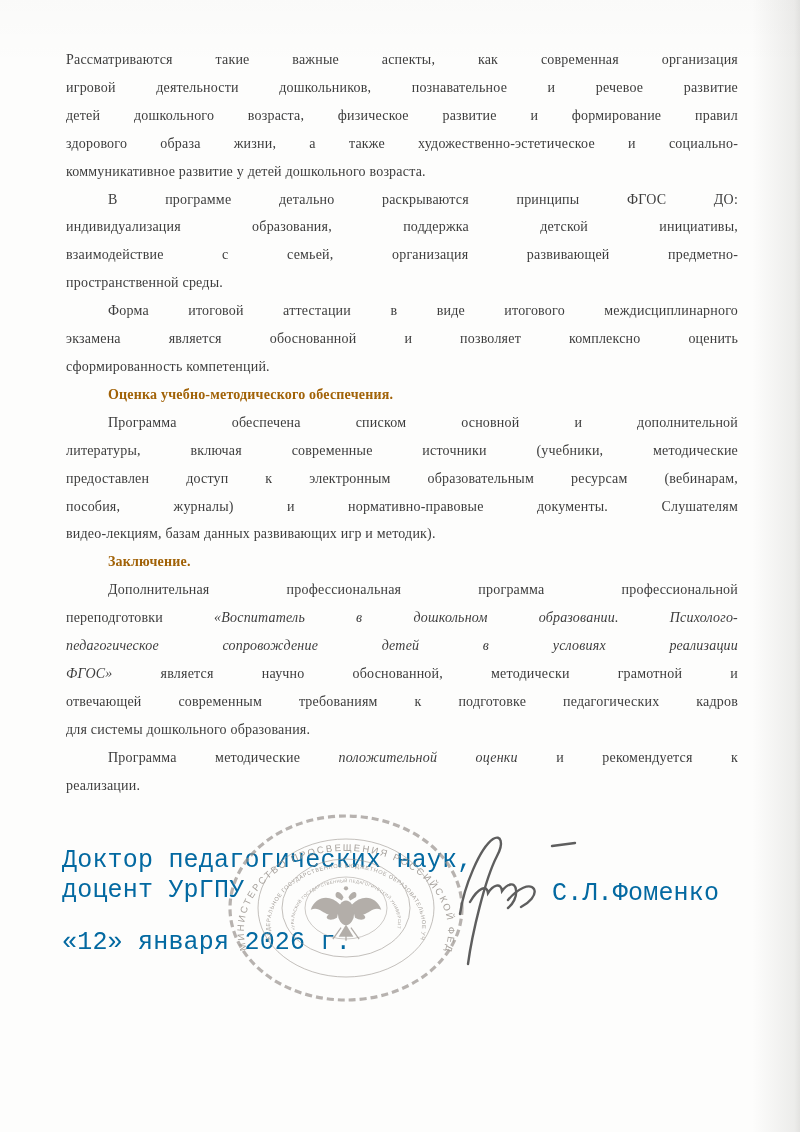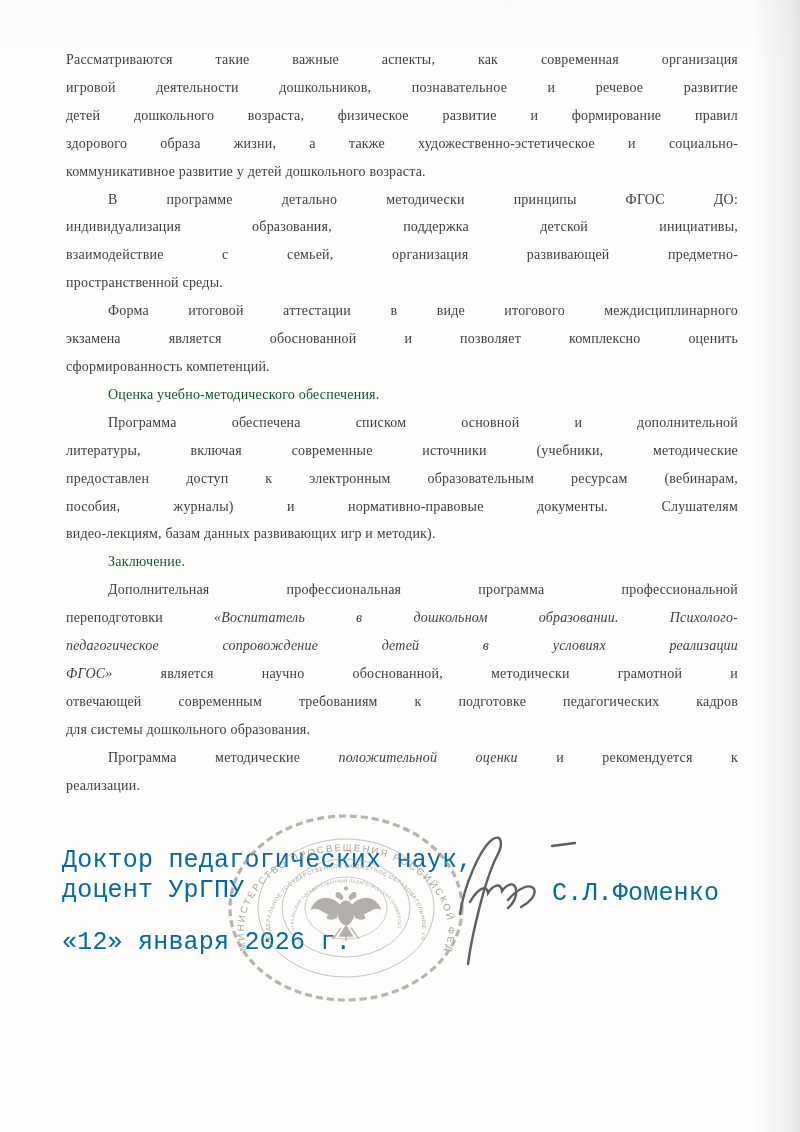--- a/index.html
+++ b/index.html
@@ -15,21 +15,21 @@
       linear-gradient(180deg, rgba(0,0,0,0.012) 0%, rgba(0,0,0,0) 6%);
   }
   .text-block{
     position:absolute;left:66px;top:46px;width:672px;
     font-size:14px;line-height:27.9px;color:#3d3d3d;
     letter-spacing:0.2px;
   }
   .line{text-align:justify;text-align-last:left;white-space:normal;}
   .line.j{text-align-last:justify;}
   .line.ind{text-indent:42px;}
-  .line.b{font-weight:normal;color:#14532d;}
+  .line.b{font-weight:bold;color:#a16207;}
   .line .it{font-style:italic;}
   .sig{position:absolute;font-size:25px;color:#0369a1;letter-spacing:0.2px;white-space:nowrap;font-family:Liberation Mono, monospace;}
   #sig-title-1{left:62px;top:846px;}
   #sig-title-2{left:62px;top:876px;}
   #sig-date{left:62px;top:928px;text-align:right;}
   #sig-name{left:552px;top:879px;text-align:right;}
   #stamp{
     position:absolute;left:226px;top:806px;width:240px;height:204px;
     filter:blur(0.4px);opacity:0.88;
   }
@@ -39,21 +39,21 @@
 <body>
 
 <div class="page-shade"></div>
 
 <div class="text-block" id="text-block">
     <div class="line j"><span>Рассматриваются такие важные аспекты, как современная организация</span></div>
     <div class="line j"><span>игровой деятельности дошкольников, познавательное и речевое развитие</span></div>
     <div class="line j"><span>детей дошкольного возраста, физическое развитие и формирование правил</span></div>
     <div class="line j"><span>здорового образа жизни, а также художественно-эстетическое и социально-</span></div>
     <div class="line"><span>коммуникативное развитие у детей дошкольного возраста.</span></div>
-    <div class="line j ind"><span>В программе детально методически принципы ФГОС ДО:</span></div>
+    <div class="line j ind"><span>В программе детально раскрываются принципы ФГОС ДО:</span></div>
     <div class="line j"><span>индивидуализация образования, поддержка детской инициативы,</span></div>
     <div class="line j"><span>взаимодействие с семьей, организация развивающей предметно-</span></div>
     <div class="line"><span>пространственной среды.</span></div>
     <div class="line j ind"><span>Форма итоговой аттестации в виде итогового междисциплинарного</span></div>
     <div class="line j"><span>экзамена является обоснованной и позволяет комплексно оценить</span></div>
     <div class="line"><span>сформированность компетенций.</span></div>
     <div class="line ind b"><span>Оценка учебно-методического обеспечения.</span></div>
     <div class="line j ind"><span>Программа обеспечена списком основной и дополнительной</span></div>
     <div class="line j"><span>литературы, включая современные источники (учебники, методические</span></div>
     <div class="line j"><span>предоставлен доступ к электронным образовательным ресурсам (вебинарам,</span></div>

